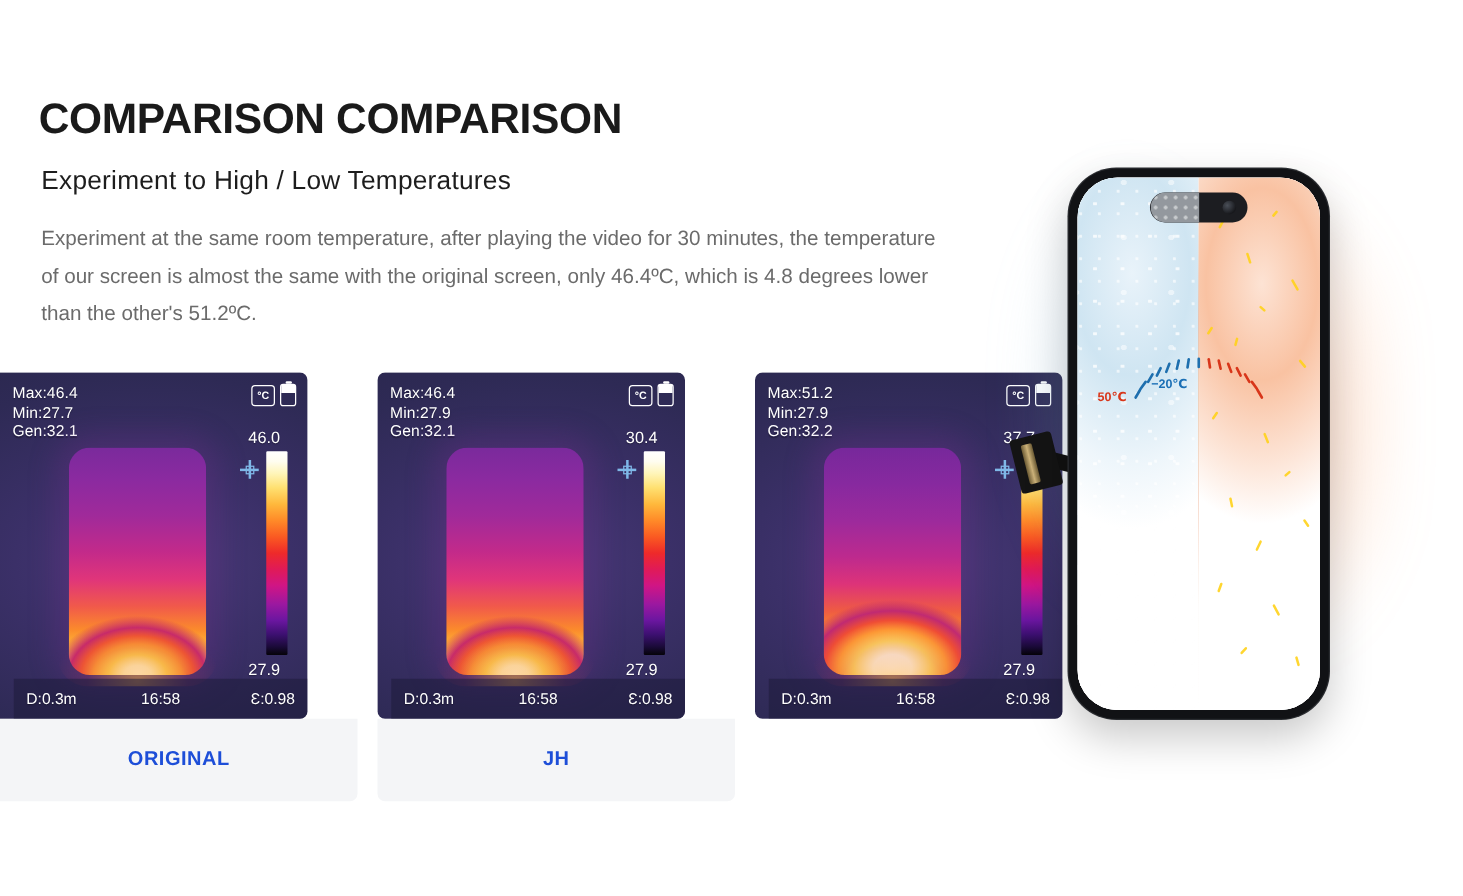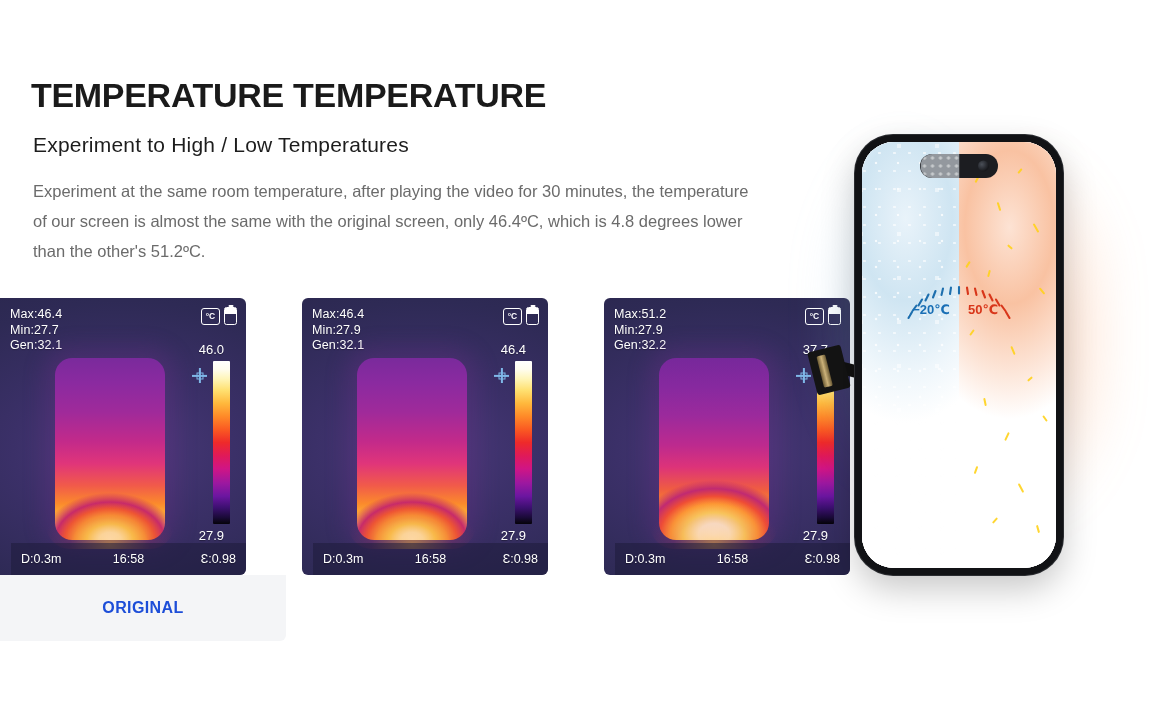--- a/index.html
+++ b/index.html
@@ -213,21 +213,21 @@
     opacity:.95;
   }
 
   .gauge{
     position:absolute;left:50%;transform:translateX(-50%);top:124px;
     width:118px;height:62px;
   }
   .temp-row{
     position:absolute;left:50%;transform:translateX(-50%);top:160px;
     width:180px;display:flex;justify-content:center;
-    font-size:13px;font-weight:bold;
+    font-size:10px;font-weight:bold;flex-direction:column;
   }
   .t-cold{width:50%;text-align:right;padding-right:9px;color:#1a6fb5;box-sizing:border-box;}
   .t-hot{width:50%;text-align:left;padding-left:9px;color:#d8361a;box-sizing:border-box;}
 
   .flex-cable{position:absolute;left:22px;top:238px;width:66px;height:58px;}
   .fc-arm{
     position:absolute;right:0;top:16px;width:52px;height:13px;background:#111;
     transform:skewY(14deg);border-radius:2px;
   }
   .fc-pad{
@@ -236,21 +236,21 @@
   }
   .fc-pad::after{
     content:"";position:absolute;left:8px;top:6px;width:9px;height:32px;
     background:linear-gradient(90deg,#6b5a34,#cdb37a,#6b5a34);
     border-radius:1.5px;
   }
 </style>
 </head>
 <body>
 
-<div class="headline">TEMPERATURE TEMPERATURE</div>
+<div class="headline">COMPARISON COMPARISON</div>
 <div class="subtitle">Experiment to High / Low  Temperatures</div>
 <div class="paragraph">Experiment at the same room temperature, after playing the video for 30 minutes, the temperature of our screen is almost the same with the original screen, only 46.4ºC, which is 4.8 degrees lower than the other's 51.2ºC.</div>
 
 <div class="cards">
 
   <div class="card">
     <div class="thermal">
       <div class="readout">
         <div>Max:46.4</div>
         <div>Min:27.7</div>
@@ -290,37 +290,38 @@
         <div>Min:27.9</div>
         <div>Gen:32.1</div>
       </div>
       <div class="hdr-icons">
         <div class="unit-icon">°C</div>
         <div class="batt-icon"></div>
       </div>
       <div class="blob"></div>
 
       <div class="scale-wrap">
-        <div class="scale-top">46.4</div>
+        <div class="scale-top">30.4</div>
         <div class="scale-row">
           <div class="scale-cursor">
             <div class="sc-v"></div>
             <div class="sc-h"></div>
             <div class="sc-c"></div>
           </div>
           <div class="scale-bar"></div>
         </div>
         <div class="scale-bot">27.9</div>
       </div>
       <div class="footbar">
         <span class="foot-l">D:0.3m</span>
         <span class="foot-c">16:58</span>
         <span class="foot-r">Ɛ:0.98</span>
       </div>
     </div>
+    <div class="caption">JH</div>
   </div>
 
   <div class="card">
     <div class="thermal">
       <div class="readout">
         <div>Max:51.2</div>
         <div>Min:27.9</div>
         <div>Gen:32.2</div>
       </div>
       <div class="hdr-icons">

